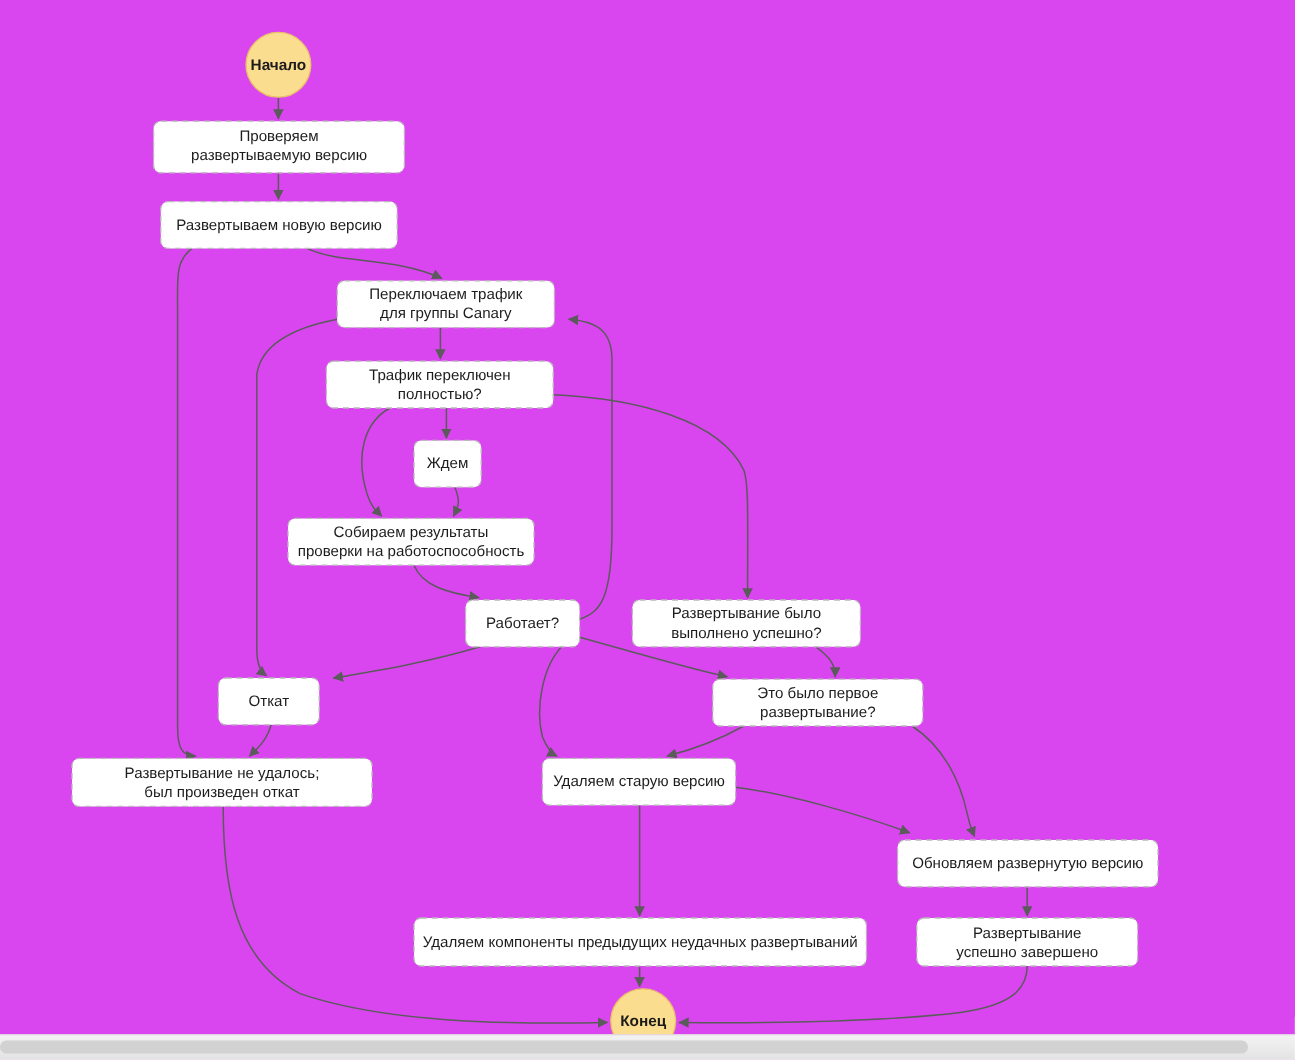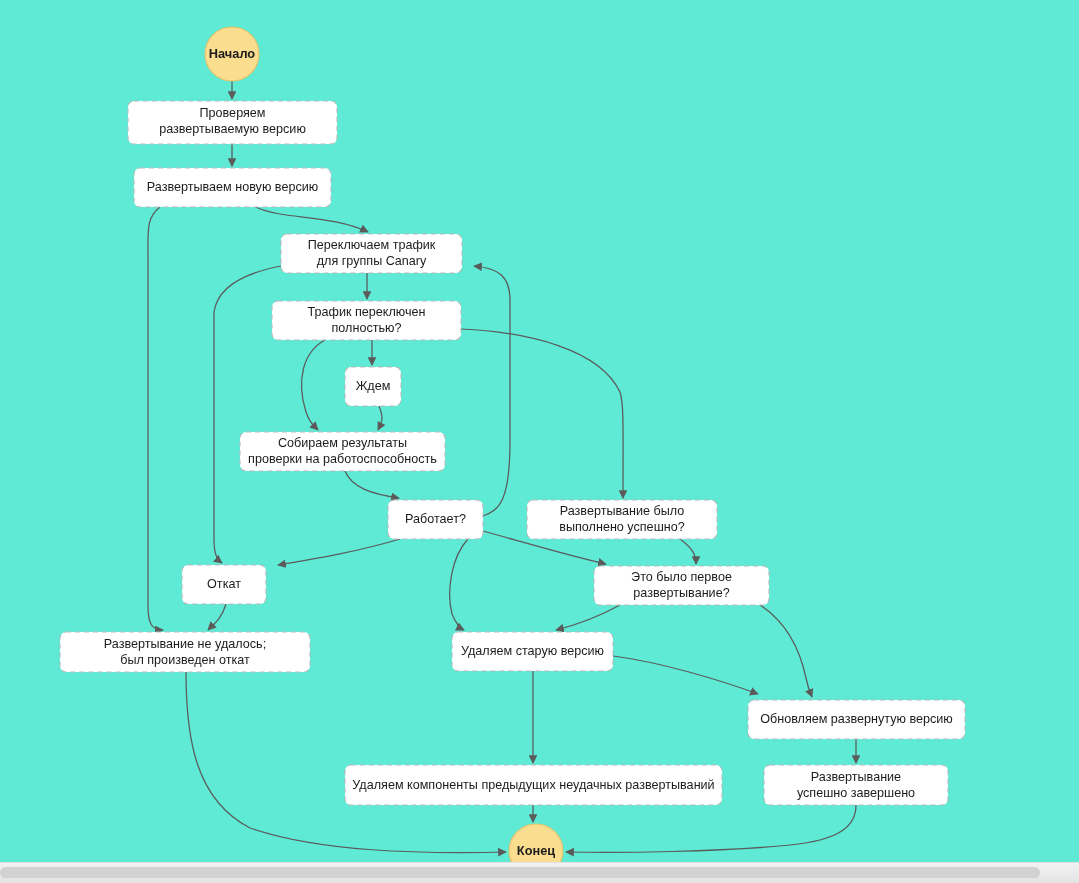--- a/index.html
+++ b/index.html
@@ -13,21 +13,21 @@
     font-family: "Liberation Sans", sans-serif;
     overflow: hidden;
     position: relative;
   }
   #canvas-wrap {
     position: absolute;
     left: 0;
     top: 0;
     width: 1079px;
     height: 862px;
-    background: #5eead4;
+    background: #d946ef;
   }
   svg#flow {
     display: block;
     width: 1079px;
     height: 862px;
   }
   .node-box {
     fill: #ffffff;
     stroke: #b9b9b9;
     stroke-width: 1.1;

